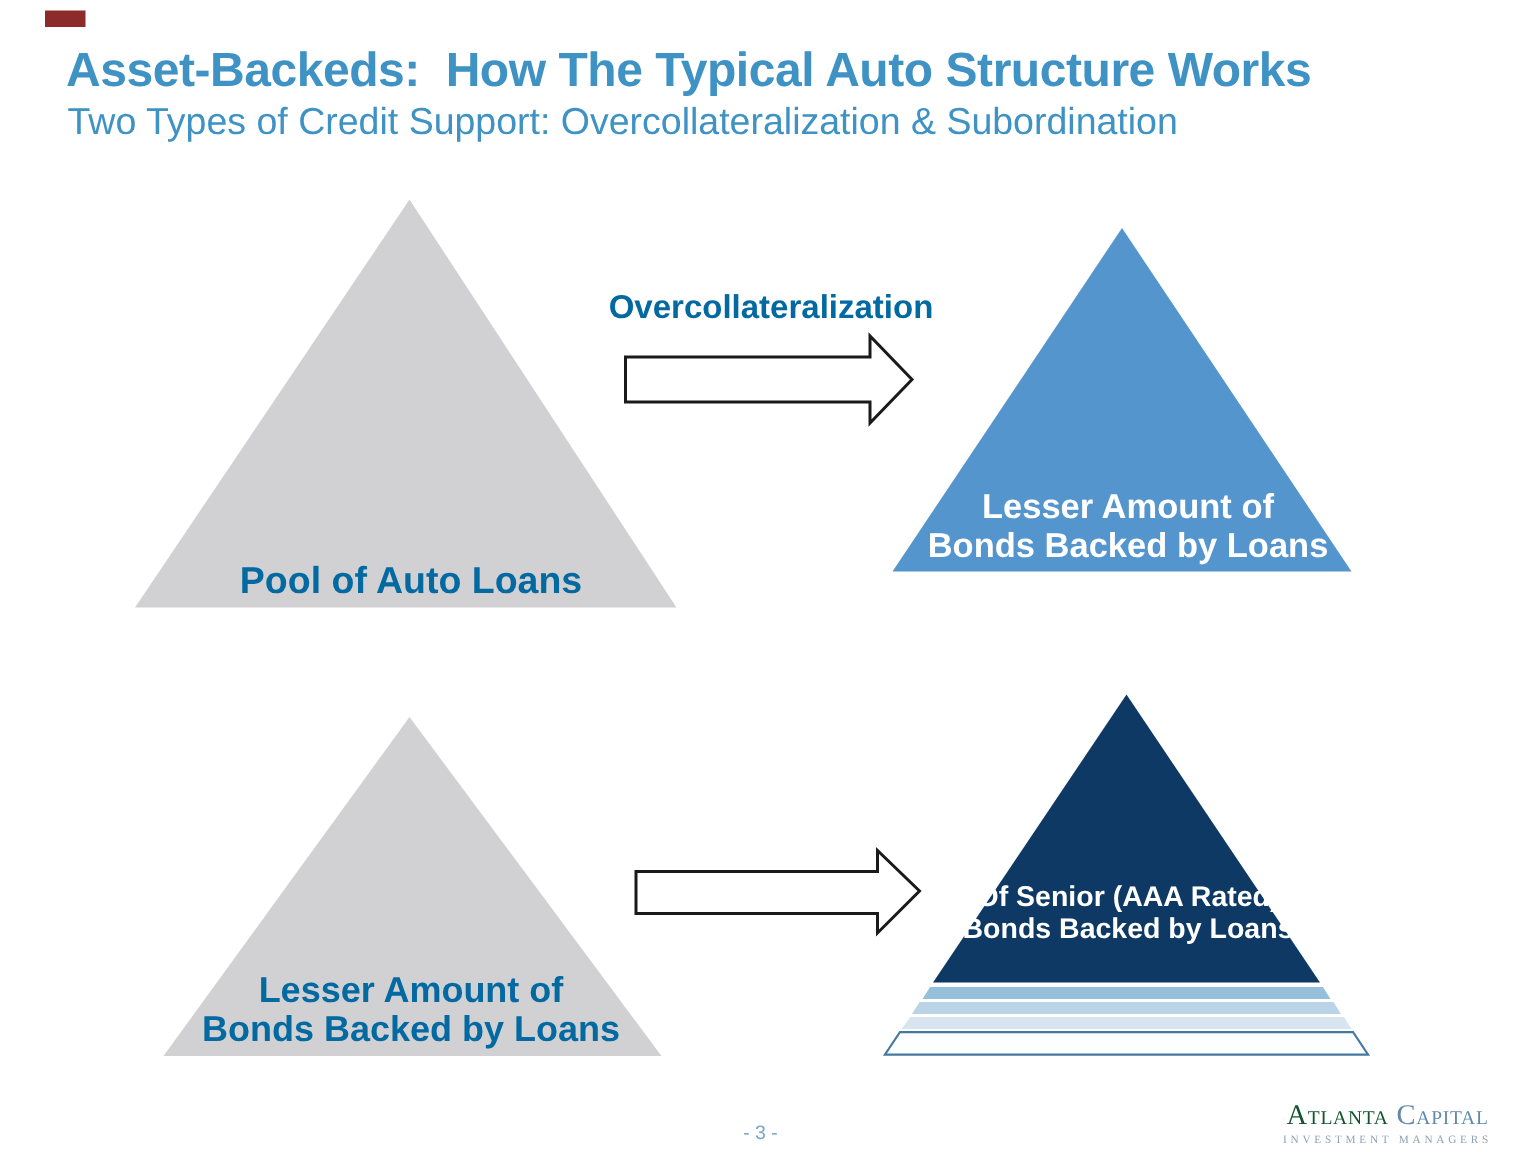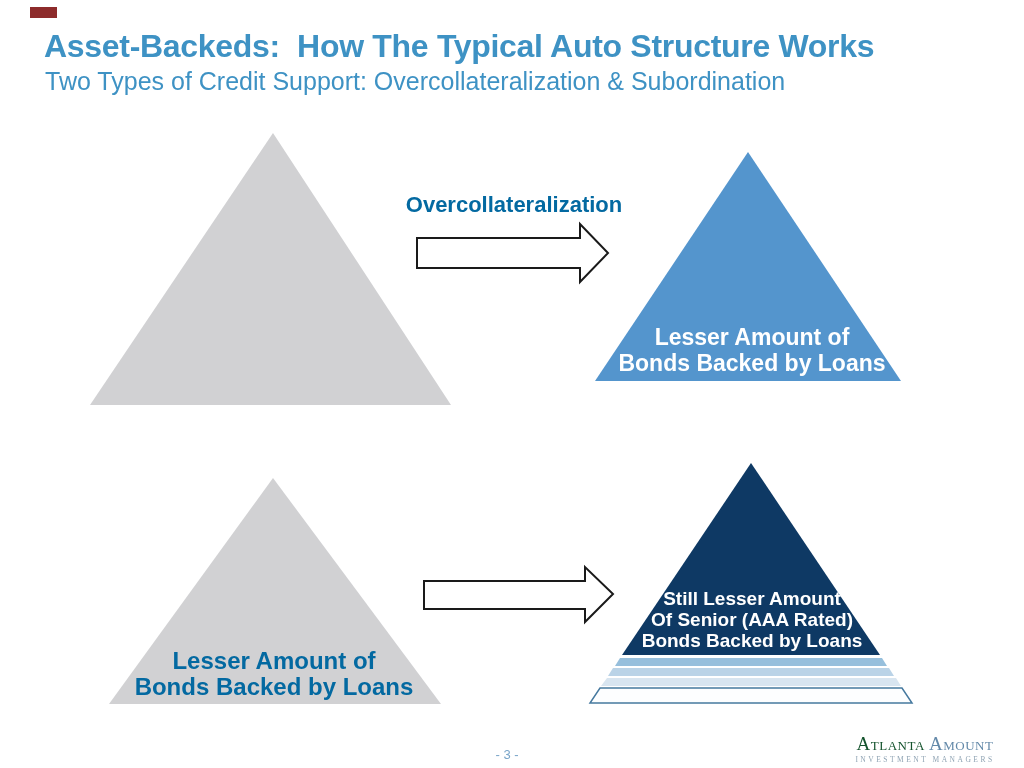--- a/index.html
+++ b/index.html
@@ -55,39 +55,39 @@
 
     <polygon points="424,581 585,581 585,567 613,594 585,622 585,609 424,609" fill="#FFFFFF" stroke="#1A1A1A" stroke-width="2" stroke-linejoin="miter"></polygon>
 
     <polygon points="751,463 622,655 880,655" fill="#0E3964"></polygon>
     <polygon points="620,658 882,658 887,666 615,666" fill="#96BFDC"></polygon>
     <polygon points="613,668 889,668 894,676 608,676" fill="#BAD3E7"></polygon>
     <polygon points="607,678 896,678 901,686 601,686" fill="#D8E5F0"></polygon>
     <polygon points="600,688 902,688 912,703 590,703" fill="#FDFEFF" stroke="#46799F" stroke-width="1.5"></polygon>
   </svg>
 
+  <div class="abs lbl pool-label">Pool of Auto Loans</div>
   <div class="abs lbl mech-label-1">Overcollateralization</div>
   <div class="abs white-lbl blue-tri-label">
     <div>Lesser Amount of</div>
     <div>Bonds Backed by Loans</div>
   </div>
 
   <div class="abs lbl gray2-label">
     <div>Lesser Amount of</div>
     <div>Bonds Backed by Loans</div>
   </div>
   <div class="abs white-lbl navy-tri-label">
-    <div>Still Lesser Amount</div>
     <div>Of Senior (AAA Rated)</div>
     <div>Bonds Backed by Loans</div>
   </div>
 
   <div class="abs page-number">- 3 -</div>
 
   <div class="abs logo">
     <div class="logo-name">
       <span class="part1">Atlanta</span>
-      <span class="part2">Amount</span>
+      <span class="part2">Capital</span>
     </div>
     <div class="logo-tagline">INVESTMENT MANAGERS</div>
   </div>
 
 </div>
 
 </body></html>

